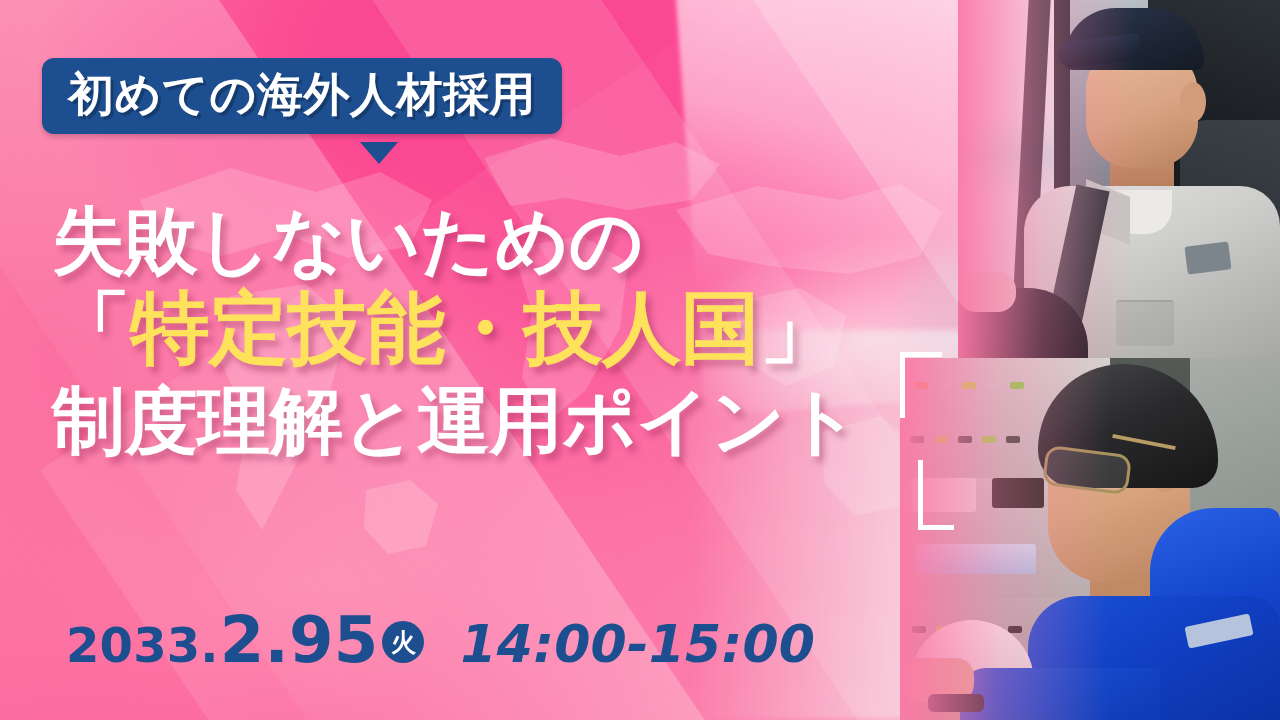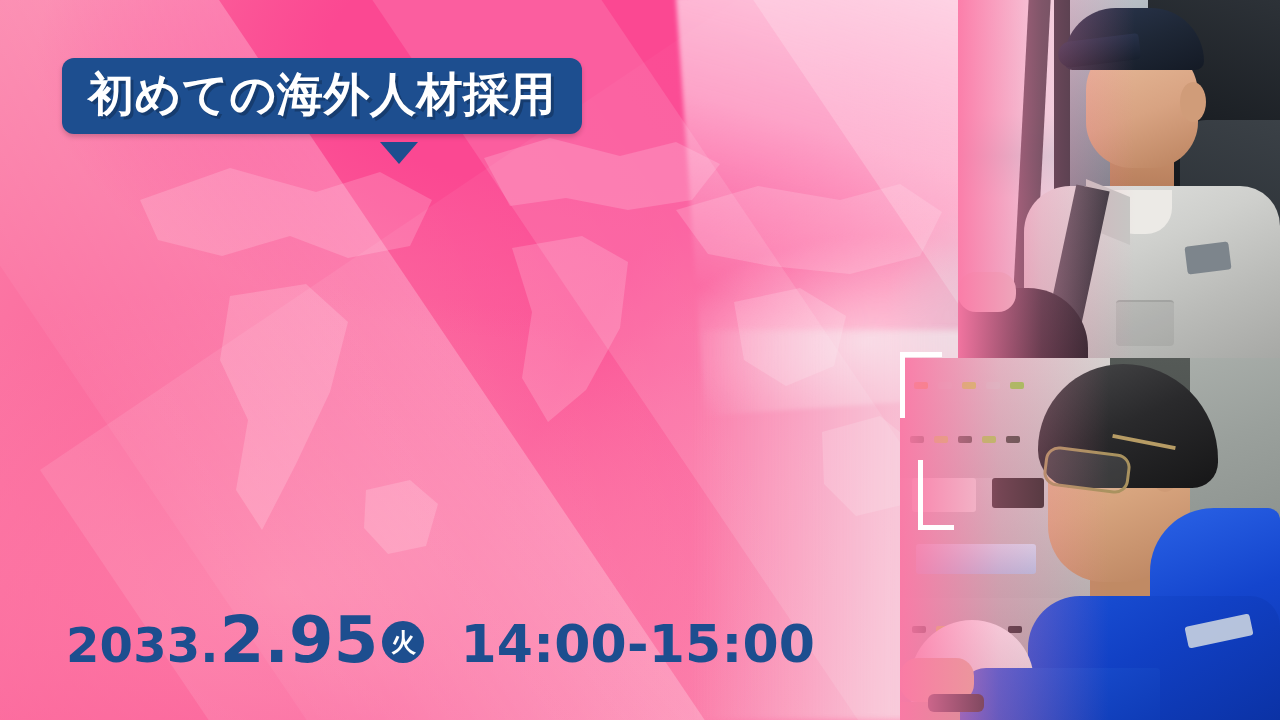--- a/index.html
+++ b/index.html
@@ -157,21 +157,21 @@
 
   
   .bracket{position:absolute;border:5px solid #ffffff;}
   .bracket-1{left:900px;top:352px;width:42px;height:66px;border-right:none;border-bottom:none;}
   .bracket-2{left:918px;top:460px;width:36px;height:70px;border-right:none;border-top:none;}
 
   
   .content{position:absolute;inset:0;}
 
   
-  .badge-wrap{position:absolute;left:62px;top:58px;}
+  .badge-wrap{position:absolute;left:42px;top:58px;}
   .badge{
     position:relative;
     display:inline-block;
     background:#1d4e8f;
     border-radius:12px;
     padding:11px 26px 13px;
     box-shadow:0 3px 5px rgba(0,0,0,.18);
   }
   .badge-text{
     color:#ffffff;
@@ -220,21 +220,21 @@
   }
   .d-year{font-size:48px;line-height:1;}
   .d-md{font-size:64px;line-height:1;margin-left:1px;}
   .d-dow{
     width:42px;height:42px;border-radius:50%;
     background:#1d4e8f;color:#ffffff;
     font-size:25px;font-weight:700;
     display:inline-flex;align-items:center;justify-content:center;
     align-self:center;margin-left:4px;margin-bottom:-4px;
   }
-  .d-time{font-size:52px;line-height:1;margin-left:36px;}
+  .d-time{font-size:52px;line-height:1;margin-left:36px;font-style:italic;}
 </style>
 </head>
 <body>
 
 <div class="banner">
 
   <div class="bg-base"></div>
   <div class="bg-band band-a"></div>
   <div class="bg-band band-b"></div>
   <div class="bg-band band-c"></div>
@@ -332,20 +332,25 @@
 
   <div class="content">
 
     <div class="badge-wrap">
       <div class="badge">
         <div class="badge-text">初めての海外人材採用</div>
       </div>
       <div class="badge-tail"></div>
     </div>
 
+    <div class="headline">
+      <div class="hl">失敗しないための</div>
+      <div class="hl hl-2"><span class="bracket-ch">「</span><span class="hl-accent">特定技能・技人国</span><span class="bracket-ch">」</span></div>
+      <div class="hl hl-3">制度理解と運用ポイント</div>
+    </div>
 
     <div class="dateline">
       <span class="d-year">2033.</span>
       <span class="d-md">2.95</span>
       <span class="d-dow">火</span>
       <span class="d-time">14:00-15:00</span>
     </div>
 
   </div>
 </div>

